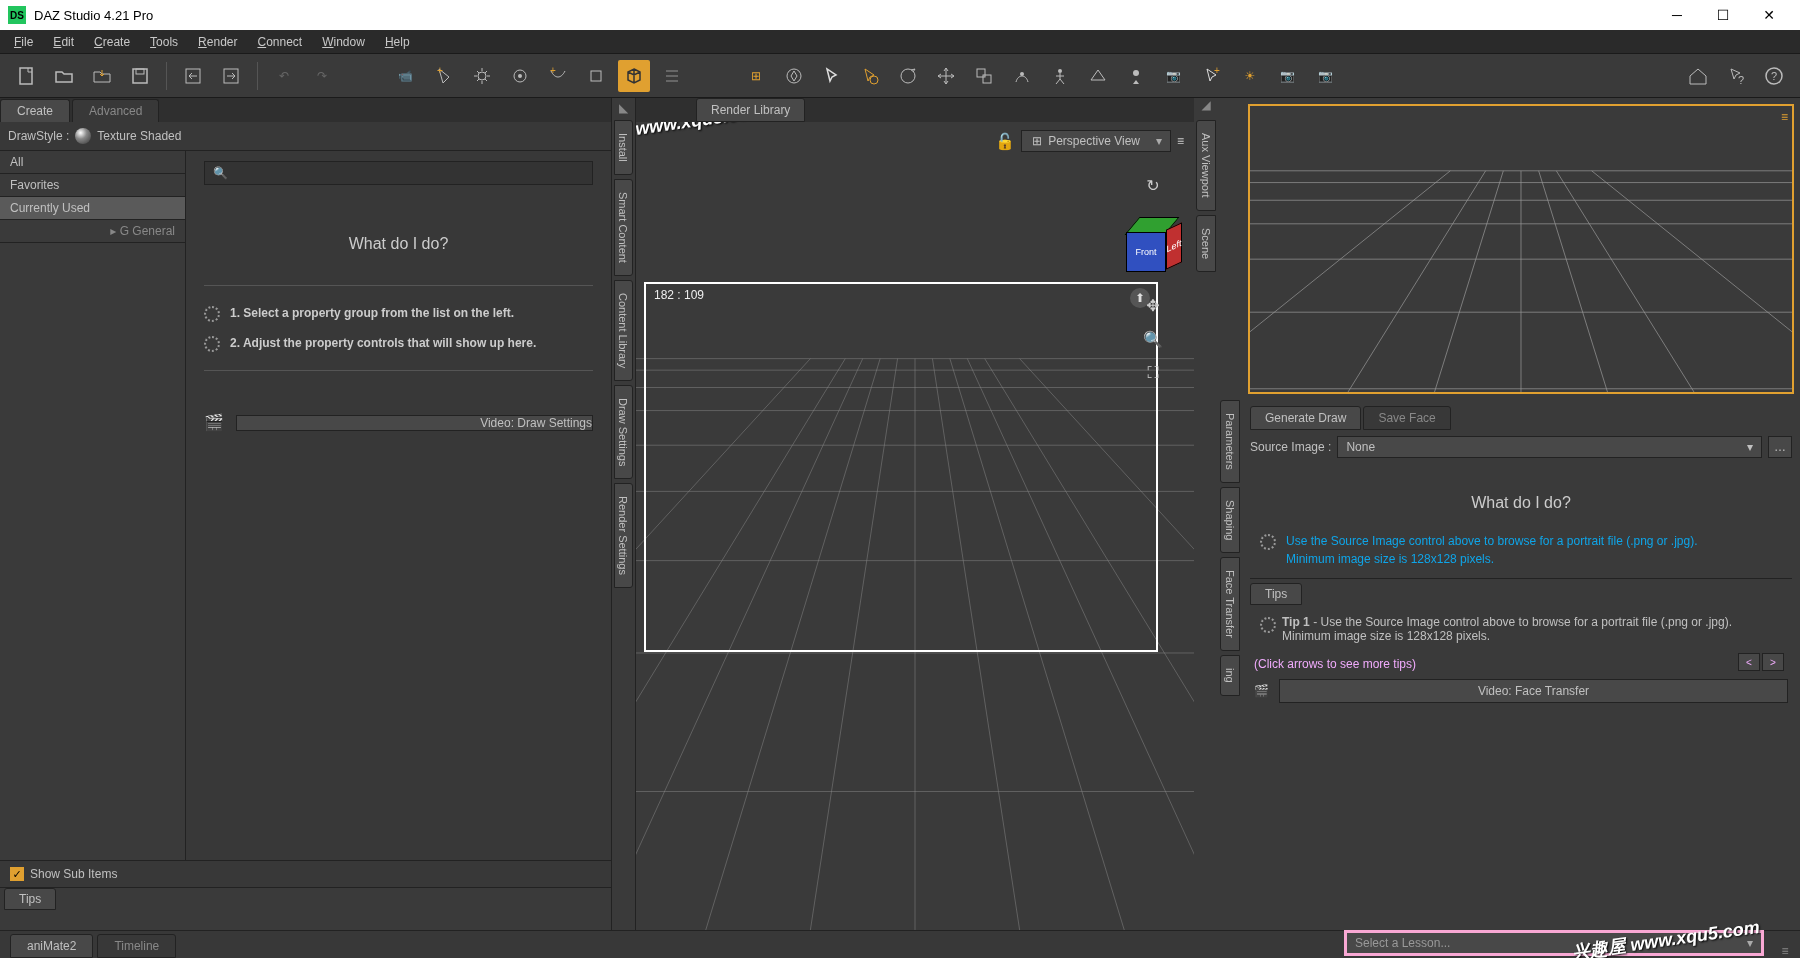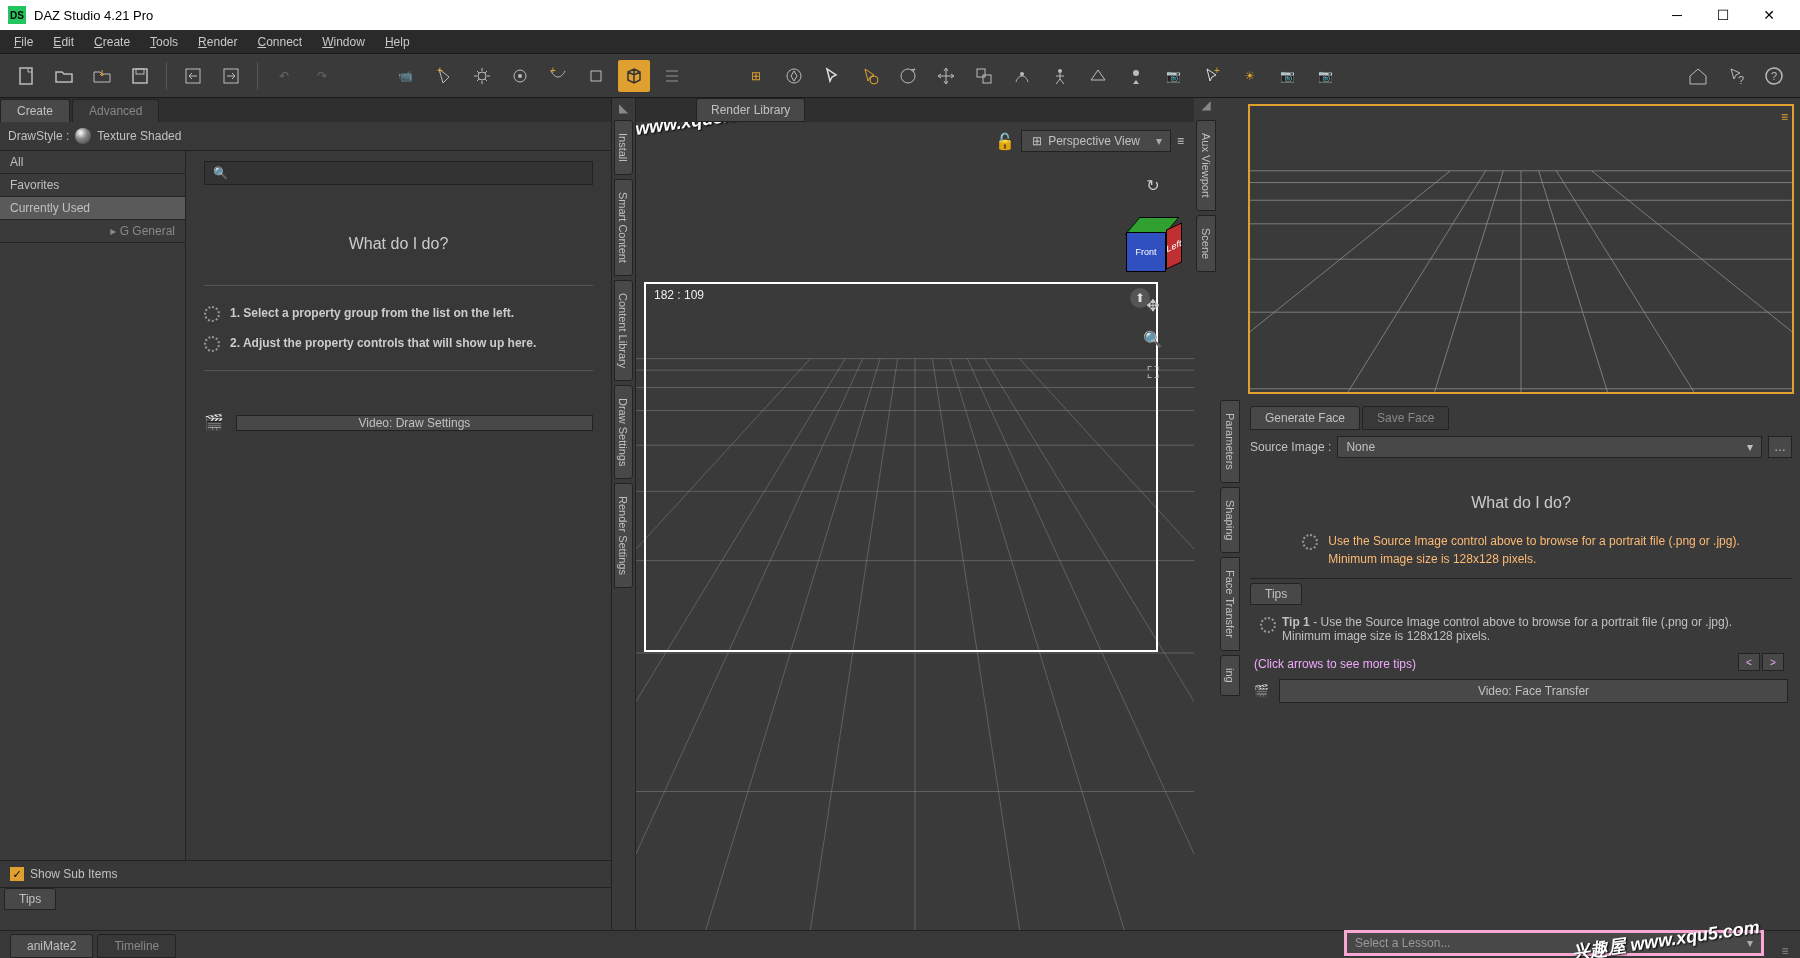--- a/index.html
+++ b/index.html
@@ -30,21 +30,21 @@
 .lp-list .item.sub { padding-left:18px; color:#888;text-align:right;}
 .lp-list .item.sub::before{content:"▸ ";}
 .lp-right { flex:1; padding:10px 18px; display:flex; flex-direction:column;}
 .lp-search { height:24px; background:#333; border:1px solid #222; margin-bottom:20px; display:flex; align-items:center; padding:0 8px; color:#777;}
 .lp-right h3 { text-align:center; font-weight:normal; color:#ccc; margin:30px 0 20px; font-size:16px;}
 .lp-right hr { border:none; border-top:1px solid #555; margin:12px 0;}
 .lp-right .step { display:flex; gap:10px; color:#ccc; line-height:1.5; margin:6px 0;}
 .lp-right .step .spinner { width:16px; height:16px; border:2px dotted #999; border-radius:50%; flex-shrink:0; margin-top:2px;}
 .lp-right .vidrow { display:flex; align-items:center; gap:12px; margin-top:30px;}
 .lp-right .vidicon { font-size:16px;}
-.lp-right .vidbtn { flex:1; background:#484848; border:1px solid #222; text-align:center; cursor:pointer;}
+.lp-right .vidbtn { flex:1; background:#484848; border:1px solid #222; text-align:right; cursor:pointer;}
 .lp-foot { padding:6px 10px; border-top:1px solid #222;}
 .lp-foot .chk {display:flex; align-items:center; gap:6px;}
 .lp-foot .chk .box{width:14px;height:14px;background:#e0a030;display:flex;align-items:center;justify-content:center;color:#000;font-size:11px;}
 .lp-tips { background:#3a3a3a; border-top:1px solid #222;}
 .lp-tips .tab{display:inline-block; padding:3px 14px; background:#484848; border:1px solid #222; border-radius:3px 3px 0 0; margin-left:4px;}
 .vstrip { width:24px; background:#3a3a3a; display:flex; flex-direction:column; border-right:1px solid #222;}
 .vstrip .vt { writing-mode:vertical-rl; padding:12px 3px; background:#484848; border:1px solid #222; margin:2px; cursor:pointer; font-size:11px; text-align:center; border-radius:0 3px 3px 0;}
 .vstrip .vt:first-child{margin-top:6px;}
 .vstrip .corner{height:20px;display:flex;align-items:center;justify-content:center;color:#888;}
 .center { flex:1; display:flex; flex-direction:column; background:#2a2a2a; position:relative;}
@@ -74,21 +74,21 @@
 .face-panel{flex:1;padding:6px 8px;overflow:hidden;display:flex;flex-direction:column;}
 .fp-tabs{display:flex;gap:2px;}
 .fp-tab{padding:4px 14px;background:#484848;border:1px solid #222;border-radius:3px 3px 0 0;cursor:pointer;}
 .fp-tab.inactive{background:#383838;color:#888;}
 .fp-row{display:flex;align-items:center;gap:6px;padding:6px 0;}
 .fp-row .dd{flex:1;background:#484848;border:1px solid #222;padding:3px 8px;position:relative;}
 .fp-row .dd::after{content:"▾";position:absolute;right:8px;}
 .fp-row .more{width:24px;height:22px;background:#484848;border:1px solid #222;display:flex;align-items:center;justify-content:center;}
 .fp-help{padding:10px;}
 .fp-help h3{text-align:center;font-weight:normal;color:#ccc;font-size:16px;margin:20px 0;}
-.fp-help .step{display:flex;gap:10px;line-height:1.5;color:#fdba74;justify-content:center;}
+.fp-help .step{display:flex;gap:10px;line-height:1.5;color:#0ea5e9;}
 .fp-help .step .spinner{width:16px;height:16px;border:2px dotted #999;border-radius:50%;flex-shrink:0;margin-top:2px;}
 .tips-sec{border-top:1px solid #222;padding:4px 0;}
 .tips-sec .tab{display:inline-block;padding:3px 14px;background:#484848;border:1px solid #222;border-radius:3px 3px 0 0;}
 .tips-body{padding:10px;display:flex;gap:6px;}
 .tips-body .spinner{width:16px;height:16px;border:2px dotted #999;border-radius:50%;flex-shrink:0;margin-top:2px;}
 .tips-nav{text-align:left;color:#f0abfc;position:relative;padding:4px;}
 .tips-nav .arr{position:absolute;right:8px;top:0;display:flex;gap:2px;}
 .tips-nav .arr span{width:22px;height:18px;background:#484848;border:1px solid #222;display:flex;align-items:center;justify-content:center;font-size:10px;}
 .fp-vidrow{display:flex;align-items:center;gap:10px;padding:4px;}
 .fp-vidrow .vidbtn{flex:1;background:#484848;border:1px solid #222;padding:4px;text-align:center;}
@@ -445,21 +445,21 @@
           <line x1="290" y1="55" x2="570" y2="280"></line>
             <line x1="215" y1="55" x2="145" y2="280"></line>
           <line x1="245" y1="55" x2="315" y2="280"></line>
         </g>
       </svg>
       <div class="auxmenu">≡</div>
     </div>
 
     <div class="face-panel">
       <div class="fp-tabs">
-        <div class="fp-tab">Generate Face</div>
+        <div class="fp-tab">Generate Draw</div>
         <div class="fp-tab inactive">Save Face</div>
       </div>
       <div class="fp-row">
         <span>Source Image :</span>
         <div class="dd">None</div>
         <div class="more">…</div>
       </div>
       <div class="fp-help">
         <h3>What do I do?</h3>
         <div class="step">

